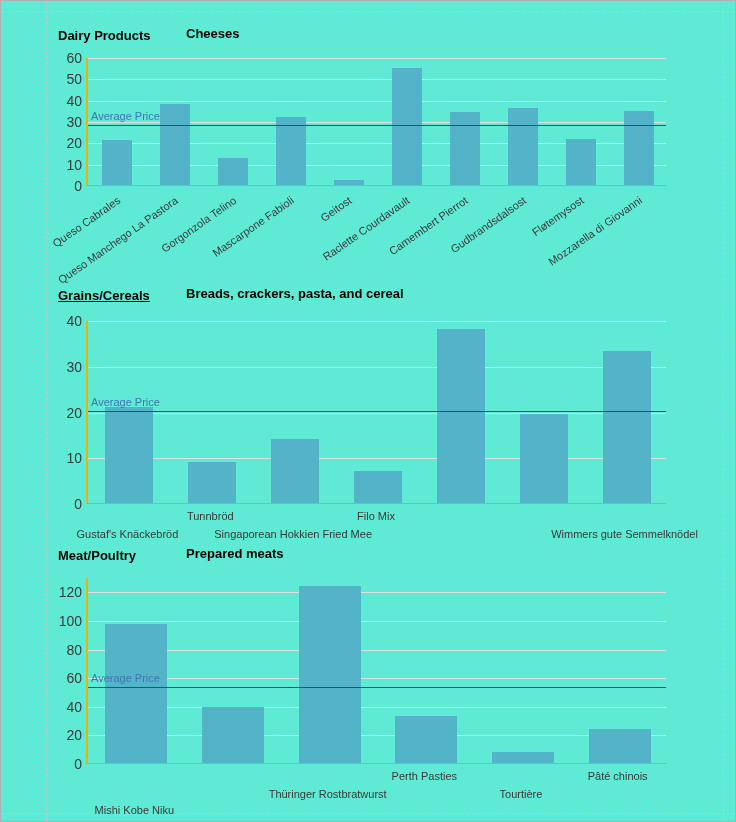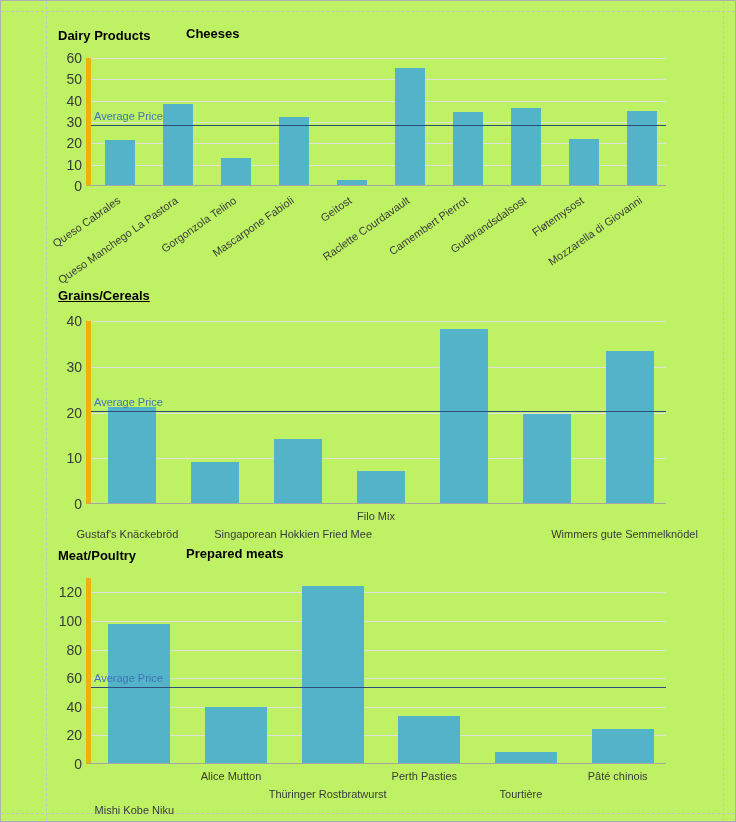--- a/index.html
+++ b/index.html
@@ -1,27 +1,27 @@
 <!DOCTYPE html>
 <html><head>
 <meta charset="utf-8">
 <style>
   *{box-sizing:border-box}
   html,body{margin:0;padding:0}
   body{font-family:"Liberation Sans",sans-serif;background:#ffffff}
-  .page{position:relative;width:736px;height:822px;background:#bef264;border:1px solid #b0b0b0;overflow:hidden}
+  .page{position:relative;width:736px;height:822px;background:#5eead4;border:1px solid #b0b0b0;overflow:hidden}
   .guide{position:absolute;z-index:0}
   .guide.h{left:0;right:0;height:0;border-top:1px dashed #c6c6c6}
   .guide.v{top:0;bottom:0;width:0;border-left:1px dashed #c6c6c6}
   .chart-block{position:absolute;left:57px;width:650px;z-index:1}
   .chart-header{position:relative;height:18px}
   .chart-title{font-size:13px;font-weight:bold;color:#000}
   .chart-subtitle{position:absolute;left:128px;top:0;font-size:13px;font-weight:bold;color:#000}
   .plot-wrap{position:absolute;left:0;width:650px}
-  .plot{position:absolute;left:28px;top:0;width:580px;border-left:5px solid #eab308;border-bottom:1px solid #a6a6a6}
+  .plot{position:absolute;left:28px;top:0;width:580px;border-left:2px solid #eab308;border-bottom:1px solid #a6a6a6}
   .gridline{position:absolute;left:0;right:0;height:1px;background:#e0e0e0}
   .bar{position:absolute;bottom:0;z-index:2}
   .y-label{position:absolute;left:0;width:24px;text-align:right;font-size:14px;color:#3a3a3a;line-height:12px}
   .avg-line{position:absolute;left:0;right:0;height:1px;z-index:3}
   .avg-label{position:absolute;font-size:11px;white-space:nowrap;z-index:3}
   .x-labels{position:absolute;left:28px;width:580px;overflow:visible}
   .x-label{position:absolute;font-size:11px;color:#3a3a3a;white-space:nowrap}
   .x-label.rot{transform-origin:100% 0;transform:rotate(-35deg)}
   .x-label.stag{text-align:center}
 </style>
@@ -79,20 +79,21 @@
           <div class="x-label rot" style="right: 145px; top: 8px;">Gudbrandsdalsost</div>
           <div class="x-label rot" style="right: 87px; top: 8px;">Fløtemysost</div>
           <div class="x-label rot" style="right: 29px; top: 8px;">Mozzarella di Giovanni</div>
         </div>
       </div>
   </section>
 
   <section class="chart-block" style="top: 285px; text-decoration: underline;">
     <div class="chart-header">
       <span class="chart-title">Grains/Cereals</span>
+      <span class="chart-subtitle">Breads, crackers, pasta, and cereal</span>
     </div>
     <div class="plot-wrap" style="top: 35px; height: 231px;">
         <div class="plot" style="height: 183px;">
           <div class="gridline" style="top: 137.25px; background: rgb(224, 224, 224);"></div>
           <div class="gridline" style="top: 91.5px; background: rgb(224, 224, 224);"></div>
           <div class="gridline" style="top: 45.75px; background: rgb(224, 224, 224);"></div>
           <div class="gridline" style="top: 0px; background: rgb(224, 224, 224);"></div>
           <div class="bar" style="left: 17.4px; width: 48.0571px; height: 96.075px; background: rgb(83, 179, 201);"></div>
           <div class="bar" style="left: 100.257px; width: 48.0571px; height: 41.175px; background: rgb(83, 179, 201);"></div>
           <div class="bar" style="left: 183.114px; width: 48.0571px; height: 64.05px; background: rgb(83, 179, 201);"></div>
@@ -103,20 +104,21 @@
           <div class="avg-line" style="top: 90.1275px; background: rgb(46, 77, 123);"></div>
           <div class="avg-label" style="left: 3px; top: 75.1275px; color: rgb(63, 118, 180);">Average Price</div>
         </div>
         <div class="y-label" style="top: 177px;">0</div>
         <div class="y-label" style="top: 131.25px;">10</div>
         <div class="y-label" style="top: 85.5px;">20</div>
         <div class="y-label" style="top: 39.75px;">30</div>
         <div class="y-label" style="top: -6px;">40</div>
         <div class="x-labels" style="top: 183px; height: 48px;">
           <div class="x-label stag" style="left: -68.5714px; width: 220px; top: 24px;">Gustaf's Knäckebröd</div>
+          <div class="x-label stag" style="left: 14.2857px; width: 220px; top: 6px;">Tunnbröd</div>
           <div class="x-label stag" style="left: 180px; width: 220px; top: 6px;">Filo Mix</div>
           <div class="x-label stag" style="left: 97.1429px; width: 220px; top: 24px;">Singaporean Hokkien Fried Mee</div>
           <div class="x-label stag" style="left: 428.571px; width: 220px; top: 24px;">Wimmers gute Semmelknödel</div>
         </div>
       </div>
   </section>
 
   <section class="chart-block" style="top: 545px;">
     <div class="chart-header">
       <span class="chart-title">Meat/Poultry</span>
@@ -141,21 +143,20 @@
         </div>
         <div class="y-label" style="top: 180px;">0</div>
         <div class="y-label" style="top: 151.385px;">20</div>
         <div class="y-label" style="top: 122.769px;">40</div>
         <div class="y-label" style="top: 94.1538px;">60</div>
         <div class="y-label" style="top: 65.5385px;">80</div>
         <div class="y-label" style="top: 36.9231px;">100</div>
         <div class="y-label" style="top: 8.30769px;">120</div>
         <div class="x-labels" style="top: 186px; height: 48px;">
           <div class="x-label stag" style="left: -61.6667px; width: 220px; top: 40px;">Mishi Kobe Niku</div>
-          <div class="x-label stag" style="left: 35px; width: 220px; top: 6px;">Alice Mutton</div>
           <div class="x-label stag" style="left: 131.667px; width: 220px; top: 24px;">Thüringer Rostbratwurst</div>
           <div class="x-label stag" style="left: 228.333px; width: 220px; top: 6px;">Perth Pasties</div>
           <div class="x-label stag" style="left: 325px; width: 220px; top: 24px;">Tourtière</div>
           <div class="x-label stag" style="left: 421.667px; width: 220px; top: 6px;">Pâté chinois</div>
         </div>
       </div>
   </section>
 </div>
 
 </body></html>

